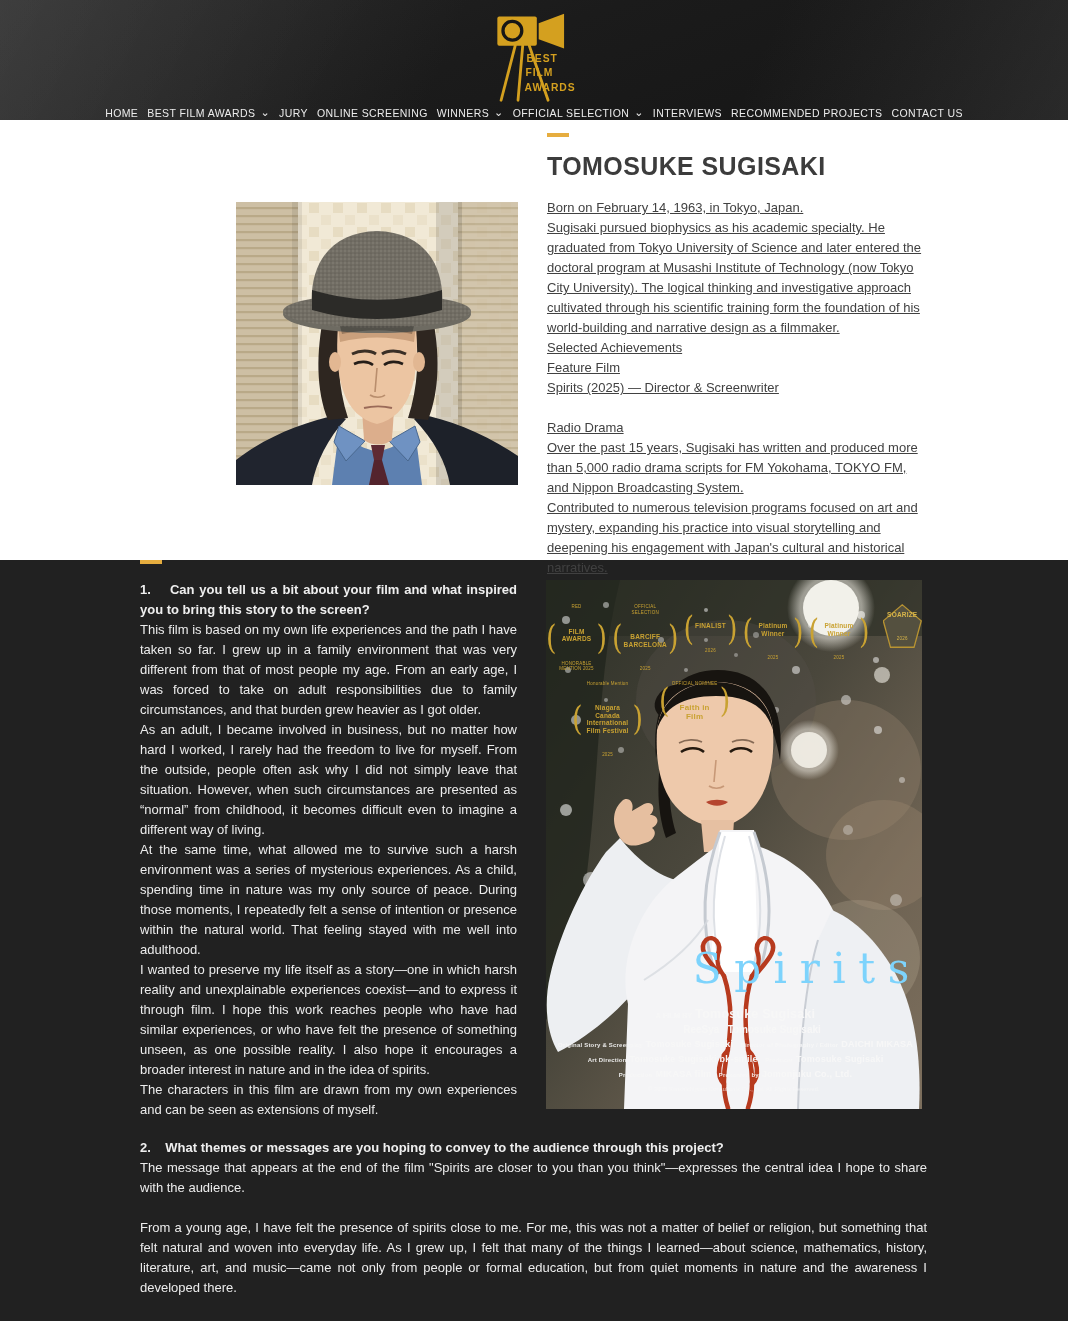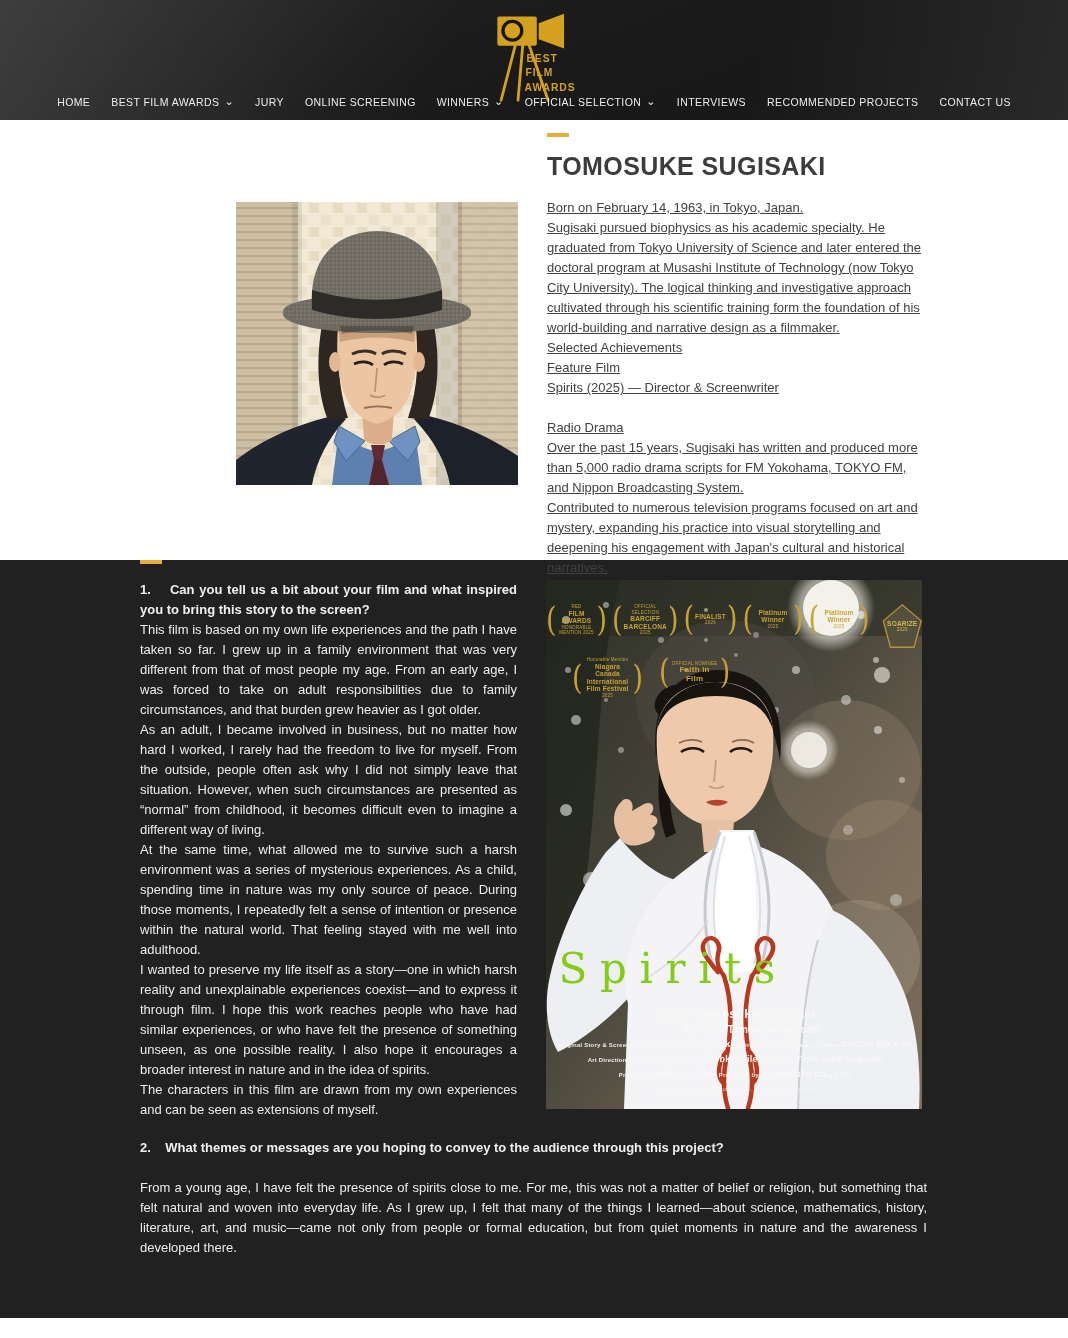--- a/index.html
+++ b/index.html
@@ -9,21 +9,21 @@
   .header{height:120px;position:relative;overflow:hidden;
     background:
       linear-gradient(112deg, rgba(70,70,70,.55) 0%, rgba(70,70,70,.35) 14%, rgba(25,25,25,0) 42%),
       linear-gradient(295deg, rgba(80,80,80,.35) 0%, rgba(30,30,30,0) 30%),
       linear-gradient(160deg,#242424 0%,#1b1b1b 45%,#151515 100%);
   }
   .header:before{content:"";position:absolute;left:-120px;top:-40px;width:760px;height:210px;
     background:linear-gradient(112deg, rgba(255,255,255,.05), rgba(255,255,255,0) 60%);
     transform:rotate(8deg);}
   .logo{position:absolute;left:50%;top:10px;transform:translateX(-50%);}
-  .nav{position:absolute;left:0;right:0;bottom:12px;display:flex;justify-content:center;align-items:flex-start;gap:21px;}
+  .nav{position:absolute;left:0;right:0;bottom:1px;display:flex;justify-content:center;align-items:flex-start;gap:9px;}
   .nav a{color:#ececec;font-size:10.5px;letter-spacing:.4px;text-decoration:none;display:flex;align-items:center;gap:5px;white-space:nowrap;}
   .chev{font-size:11px;line-height:8px;margin-top:-3px;color:#ececec;}
 
   
   .bio-section{height:440px;box-sizing:border-box;background:#fff;display:flex;padding:13px 141px 0 140px;}
   .bio-left{width:378px;flex:none;}
   .portrait{display:block;margin:69px 0 0 96px;width:282px;height:283px;}
   .bio-right{width:380px;margin-left:29px;}
   .dash{width:22px;height:4px;background:#e6ad3f;margin:0 0 15px;}
   .profile-title{margin:0 0 17px;font-size:25px;font-weight:bold;letter-spacing:.4px;color:#3c3c3c;}
@@ -39,31 +39,31 @@
   .q-body p{margin:0;font-size:13px;line-height:20px;text-align:justify;color:#ececec;}
 
   
   .poster{width:376px;height:529px;margin:20px 0 0 29px;position:relative;flex:none;overflow:hidden;background:#3a3d33;}
   .poster svg.art{position:absolute;inset:0;z-index:1;}
   .laurels-wrap{position:absolute;top:24px;left:0;right:0;z-index:3;display:flex;flex-direction:column;gap:9px;}
   .lrow{display:flex;justify-content:center;align-items:flex-start;gap:5px;}
   .lrow2{justify-content:flex-start;padding-left:26px;gap:16px;}
   .laurel{display:flex;align-items:center;color:#c9a232;}
   .br{font-family:"DejaVu Serif",serif;font-size:27px;line-height:30px;transform:scaleY(1.25);font-weight:normal;}
-  .lt{display:flex;flex-direction:column;align-items:center;text-align:center;min-width:30px;max-width:48px;padding:0 1px;}
+  .lt{display:flex;flex-direction:column;align-items:center;text-align:center;min-width:30px;max-width:48px;padding:0 1px;gap:18px;}
   .lt i{font-style:normal;font-size:4.5px;line-height:5.5px;letter-spacing:.2px;}
   .lt b{font-size:6.5px;line-height:7.5px;letter-spacing:.2px;}
   .laurel.faith .lt b{font-size:8px;line-height:8.5px;}
   .pent{position:relative;width:46px;height:44px;margin-left:8px;}
   .pent .p1{position:absolute;inset:0;background:#b99432;clip-path:polygon(50% 0,100% 38%,81% 100%,19% 100%,0 38%);}
   .pent .p2{position:absolute;inset:1.5px;background:#54503f;clip-path:polygon(50% 0,100% 38%,81% 100%,19% 100%,0 38%);}
   .pent .lt{position:absolute;inset:0;z-index:2;justify-content:center;max-width:none;color:#d8b54a;}
-  .poster-title{position:absolute;left:0;right:0;top:366px;z-index:3;text-align:left;
+  .poster-title{position:absolute;left:0;right:0;top:366px;z-index:3;text-align:right;
     font-family:"DejaVu Serif",serif;font-weight:normal;font-size:42px;line-height:46px;
-    letter-spacing:.30em;text-indent:.30em;color:#84cc16;}
+    letter-spacing:.30em;text-indent:.30em;color:#7dd3fc;}
   .credits{position:absolute;left:0;right:0;top:427px;z-index:3;text-align:center;color:#f7f7f7;}
   .cline{line-height:11px;white-space:nowrap;}
   .crole{font-size:6px;font-weight:bold;opacity:.92;letter-spacing:.2px;margin:0 3px;}
   .cname{font-size:9px;font-weight:bold;letter-spacing:.2px;}
   .c-filmby{margin-bottom:2px;}
   .c-filmby .crole{font-size:7px;}
   .c-filmby .cname{font-size:12.5px;}
   .c-cast{font-size:10px;font-weight:bold;white-space:pre-wrap;line-height:13px;margin-left:36px;}
   .c-copy{font-size:5.5px;opacity:.75;margin-top:3px;letter-spacing:.2px;}
 
@@ -414,18 +414,19 @@
           <span class="crole">Presented by</span><span class="cname">Jomonjuku Co., Ltd.</span>
         </div>
         <div class="cline c-copy">© 2026 Sanshichiyudo Consultants Co., Ltd. All Rights Reserved.</div>
       </div>
     </div>
   </div>
 
   <div class="q2">
     <p class="q-title">2.    What themes or messages are you hoping to convey to the audience through this project?</p>
     <div class="q-body">
+      <p>The message that appears at the end of the film "Spirits are closer to you than you think"—expresses the central idea I hope to share with the audience.</p>
       <div class="pgap"></div>
       <p>From a young age, I have felt the presence of spirits close to me. For me, this was not a matter of belief or religion, but something that felt natural and woven into everyday life. As I grew up, I felt that many of the things I learned—about science, mathematics, history, literature, art, and music—came not only from people or formal education, but from quiet moments in nature and the awareness I developed there.</p>
 
     </div>
   </div>
 </div>
 
 </body></html>

